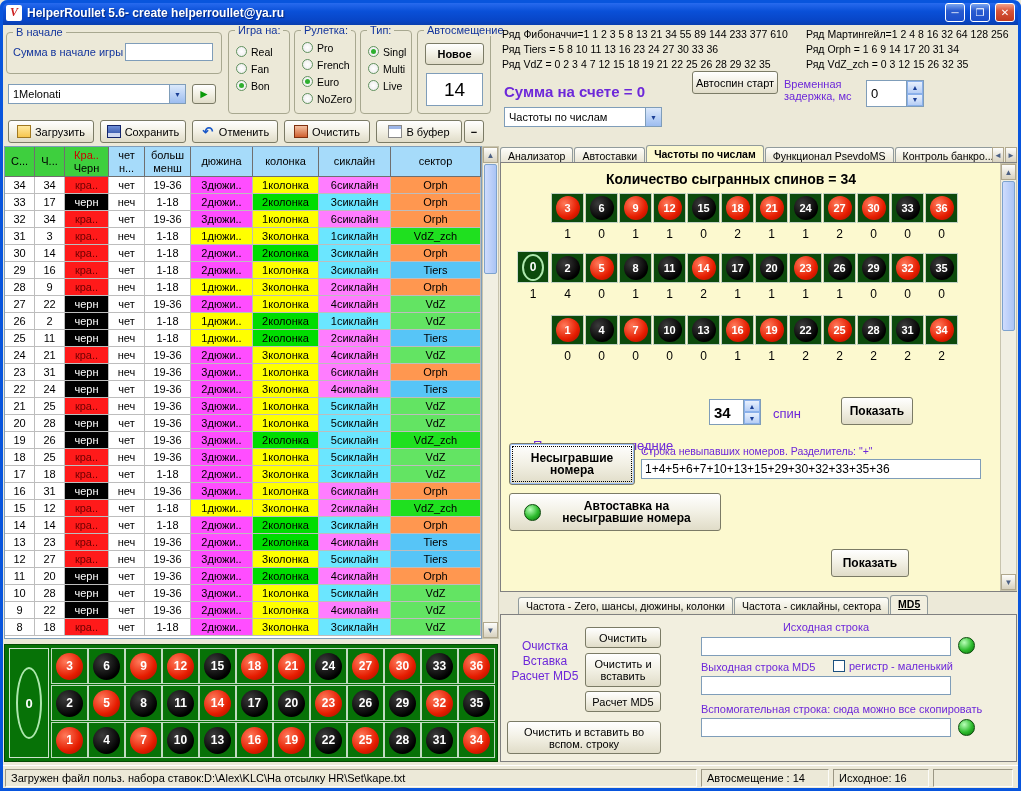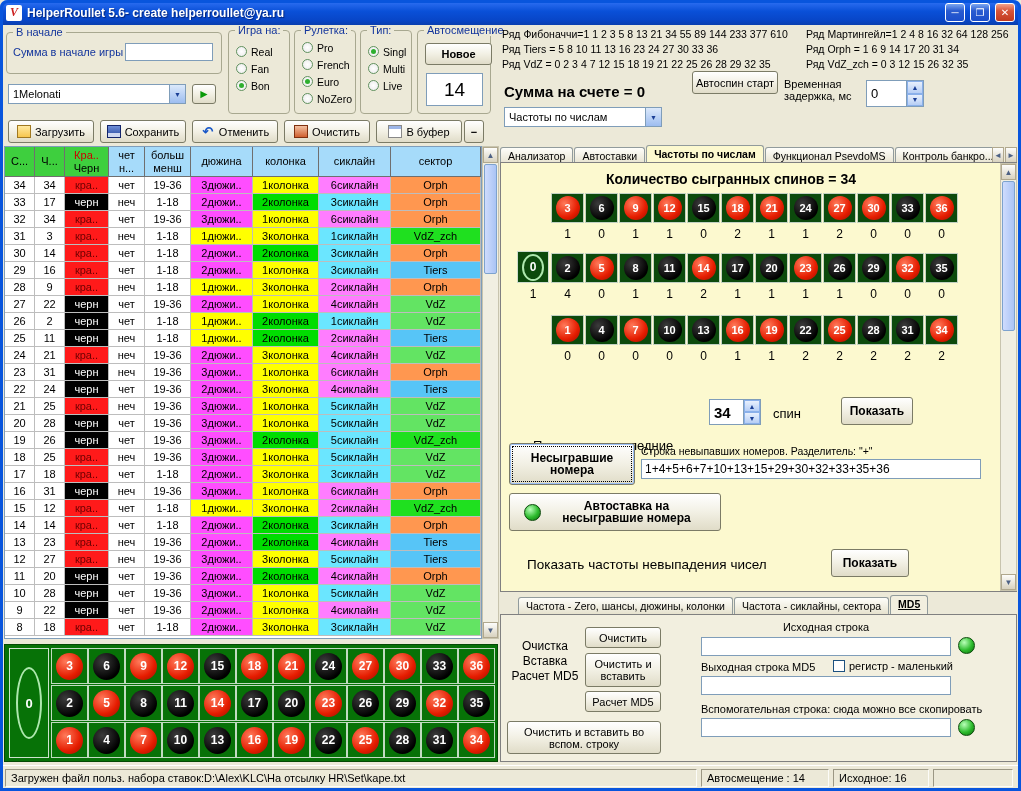--- a/index.html
+++ b/index.html
@@ -8,21 +8,21 @@
   .frame{position:absolute;inset:0;border:3px solid #0855dd;border-radius:8px 8px 0 0;pointer-events:none;z-index:50;}
   .titlebar{position:absolute;left:0;top:0;width:1021px;height:25px;border-radius:7px 7px 0 0;
     background:linear-gradient(180deg,#5a97ff 0%,#2a6cf0 10%,#0a50d8 45%,#0846c8 80%,#0a3faf 100%);
     display:flex;align-items:center;padding:0 6px;gap:5px;z-index:40;}
   .app-icon{width:16px;height:16px;background:#fff;border-radius:2px;color:#c22;font:italic bold 12px "Liberation Serif",serif;display:flex;align-items:center;justify-content:center;}
   .wtitle{color:#fff;font-weight:bold;font-size:12px;text-shadow:1px 1px 1px #00237a;flex:1;white-space:nowrap;overflow:hidden;}
   .winbtn{width:20px;height:19px;border-radius:3px;border:1px solid #fff;color:#fff;font-size:10px;display:flex;align-items:center;justify-content:center;background:linear-gradient(#7ba6f0,#2a5cd0 40%,#1b4ecb);}
   .winbtn.close{background:linear-gradient(#f1a28c,#d6553a 40%,#c23a1e);}
   .group{position:absolute;border:1px solid #a8a890;border-radius:4px;}
   .gt{position:absolute;top:-7px;left:6px;background:#ece9d8;padding:0 3px;font-size:11px;color:#13359c;white-space:nowrap;}
-  .lbl{position:absolute;font-size:11px;color:#000000;white-space:nowrap;}
+  .lbl{position:absolute;font-size:11px;color:#6d28d9;white-space:nowrap;}
   .navy{color:#13359c;}
   .tbx{position:absolute;background:#fff;border:1px solid #7f9db9;font-size:11px;padding:1px 3px;font-family:"Liberation Sans",sans-serif;}
   .combo{position:absolute;background:#fff;border:1px solid #7f9db9;display:flex;align-items:center;font-size:11px;padding-left:4px;}
   .combo .drop{margin-left:auto;width:16px;height:100%;background:linear-gradient(#dce9fb,#9dbdf0);border-left:1px solid #7f9db9;display:flex;align-items:center;justify-content:center;color:#1b3f96;font-size:7px;}
   .btn{position:absolute;background:linear-gradient(#ffffff,#f2f0e4 50%,#e0dcc8);border:1px solid #7b7b66;border-radius:3px;font-size:11px;display:flex;align-items:center;justify-content:center;cursor:pointer;color:#000;text-align:center;}
   .bold{font-weight:bold;}
   .rrow{display:flex;align-items:center;gap:4px;height:17px;padding-left:7px;}
   .radio{width:11px;height:11px;min-width:11px;border:1px solid #61925f;border-radius:50%;background:radial-gradient(#fff,#e9e9e9);position:relative;display:inline-block;}
   .radio.sel::after{content:"";position:absolute;inset:2px;background:#2faf2f;border-radius:50%;}
   .rlabel{font-size:10.5px;}
@@ -147,21 +147,21 @@
         <span class="rlabel">Multi</span>
       </div>
       <div class="rrow">
         <span class="radio"></span>
         <span class="rlabel">Live</span>
       </div>
     </div>
 </div>
 <div class="group" style="left:417px;top:30px;width:74px;height:84px;">
   <span class="gt">Автосмещение</span>
-  <div class="btn bold" style="left:7px;top:12px;width:67px;height:22px;">Новое</div>
+  <div class="btn bold" style="left:7px;top:12px;width:59px;height:22px;">Новое</div>
   <div class="sunkbox" style="left:8px;top:42px;width:57px;height:33px;font-size:19px;">14</div>
 </div>
 
 <div class="series" style="left:502px;top:27px;width:302px;">
   <div>Ряд Фибоначчи=1 1 2 3 5 8 13 21 34 55 89 144 233 377 610</div>
   <div>Ряд Tiers = 5 8 10 11 13 16 23 24 27 30 33 36</div>
   <div>Ряд VdZ = 0 2 3 4 7 12 15 18 19 21 22 25 26 28 29 32 35</div>
 </div>
 <div class="series" style="left:806px;top:27px;width:210px;">
   <div>Ряд Мартингейл=1 2 4 8 16 32 64 128 256</div>
@@ -817,21 +817,20 @@
 
   <div class="btn bold focusbtn wrap2" style="left:8px;top:280px;width:126px;height:42px;font-size:12px;padding:0 8px;">Несыгравшие номера</div>
   <span class="lbl" style="left:140px;top:282px;font-size:10.5px;">Строка невыпавших номеров. Разделитель: "+"</span>
   <input class="tbx" style="left: 140px; top: 296px; width: 340px; height: 20px; font-size: 12px;" value="1+4+5+6+7+10+13+15+29+30+32+33+35+36">
 
   <div class="btn bold" style="left:8px;top:330px;width:212px;height:38px;font-size:12px;gap:6px;padding:0 6px;">
     <span class="orb"></span>
     <span class="wrap2" style="width:160px;">Автоставка на несыгравшие номера</span>
   </div>
 
-  <span class="lbl" style="left:26px;top:394px;font-size:13.5px;">Показать частоты невыпадения чисел</span>
   <div class="btn bold" style="left:330px;top:386px;width:78px;height:28px;font-size:12px;">Показать</div>
 
   <div class="vscroll" style="left:499px;top:0px;width:17px;height:428px;">
     <div class="sb-btn">▲</div>
     <div class="sb-thumb" style="top:17px;height:150px;"></div>
     <div class="sb-btn" style="position:absolute;bottom:0;left:0;right:0;">▼</div>
   </div>
 </div>
 
 <div class="tabstrip" id="tabsB" style="left:500px;top:596px;height:18px;padding-left:18px;">

